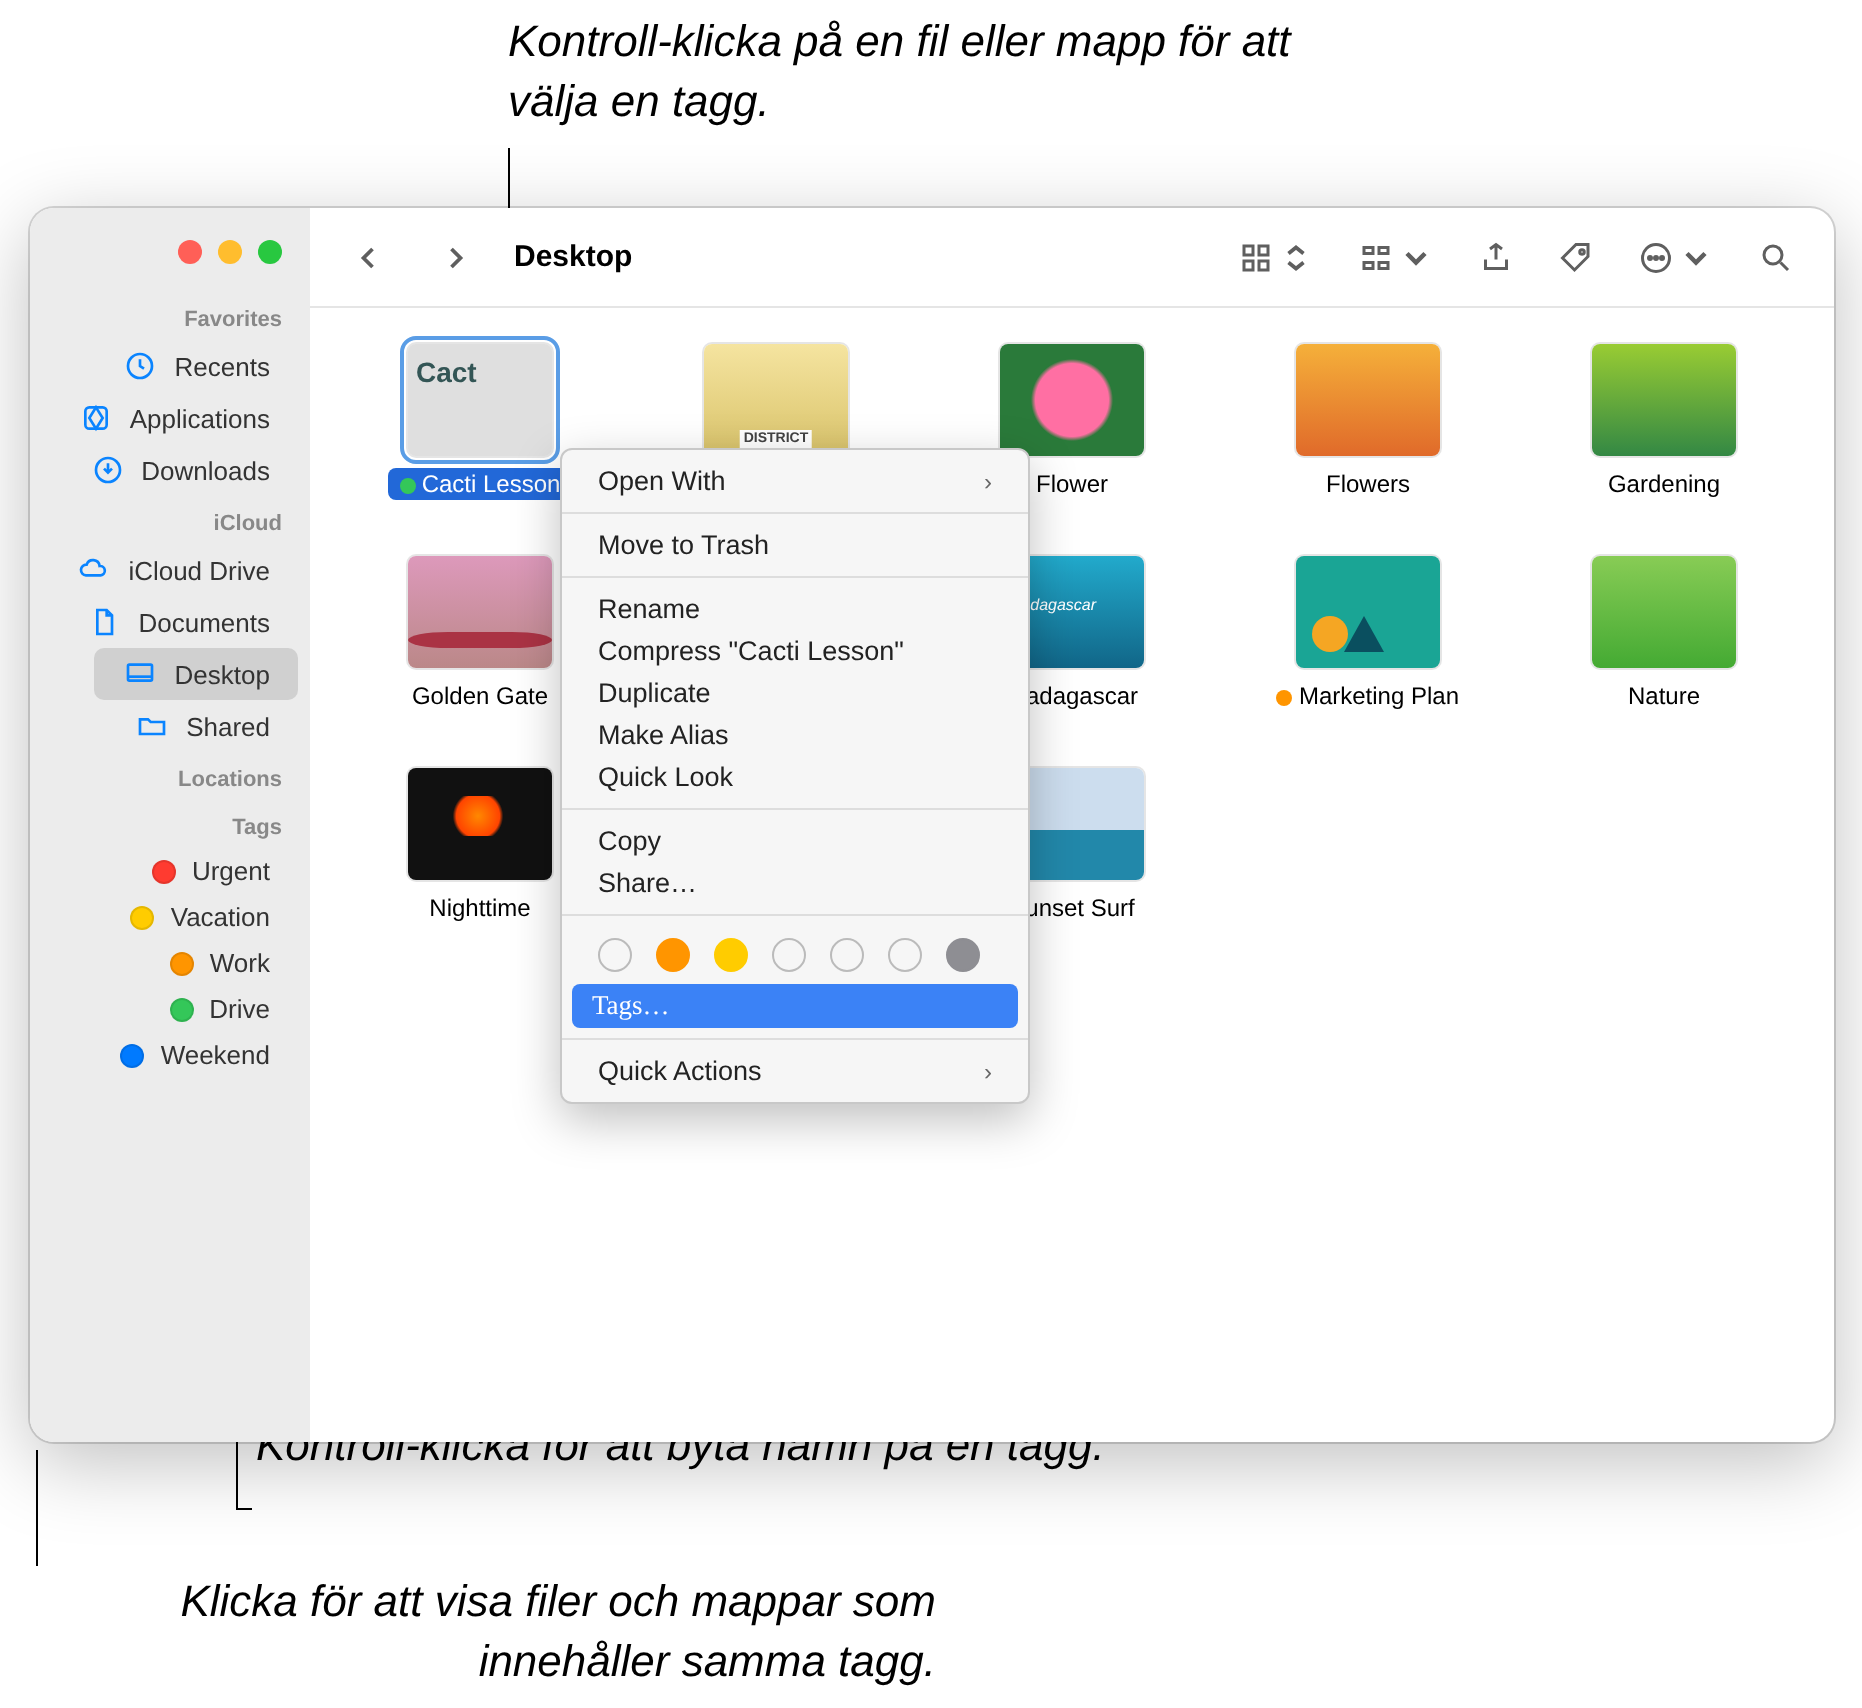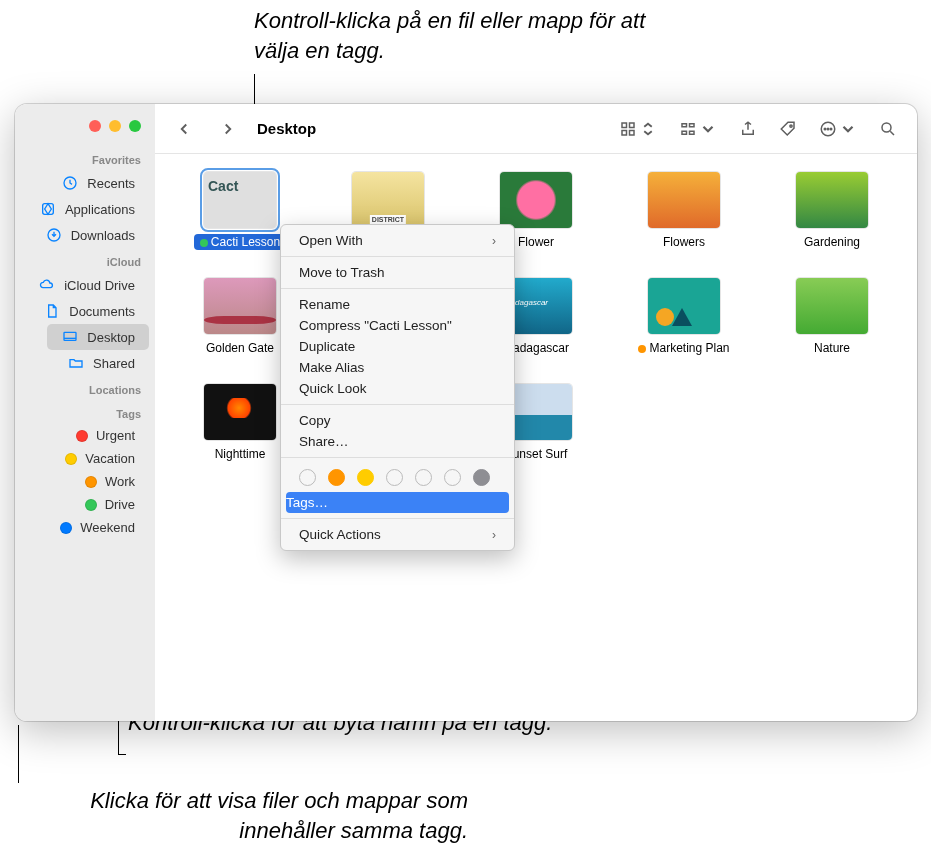--- a/index.html
+++ b/index.html
@@ -194,21 +194,22 @@
   display: flex;
   justify-content: space-between;
   align-items: center;
   color: #222;
 }
 .cm-item.highlight {
   background: #3b82f6;
   color: #fff;
   margin: 0 5px;
   border-radius: 4px;
-  padding: 3px 0;
+  padding: 3px 10px;
+  font-family: Liberation Serif, serif;
 }
 .cm-sep {
   height: 1px;
   background: #ddd;
   margin: 5px 0;
 }
 .cm-arrow { font-size: 12px; color: #666; }
 .tag-row {
   display: flex;
   gap: 12px;

